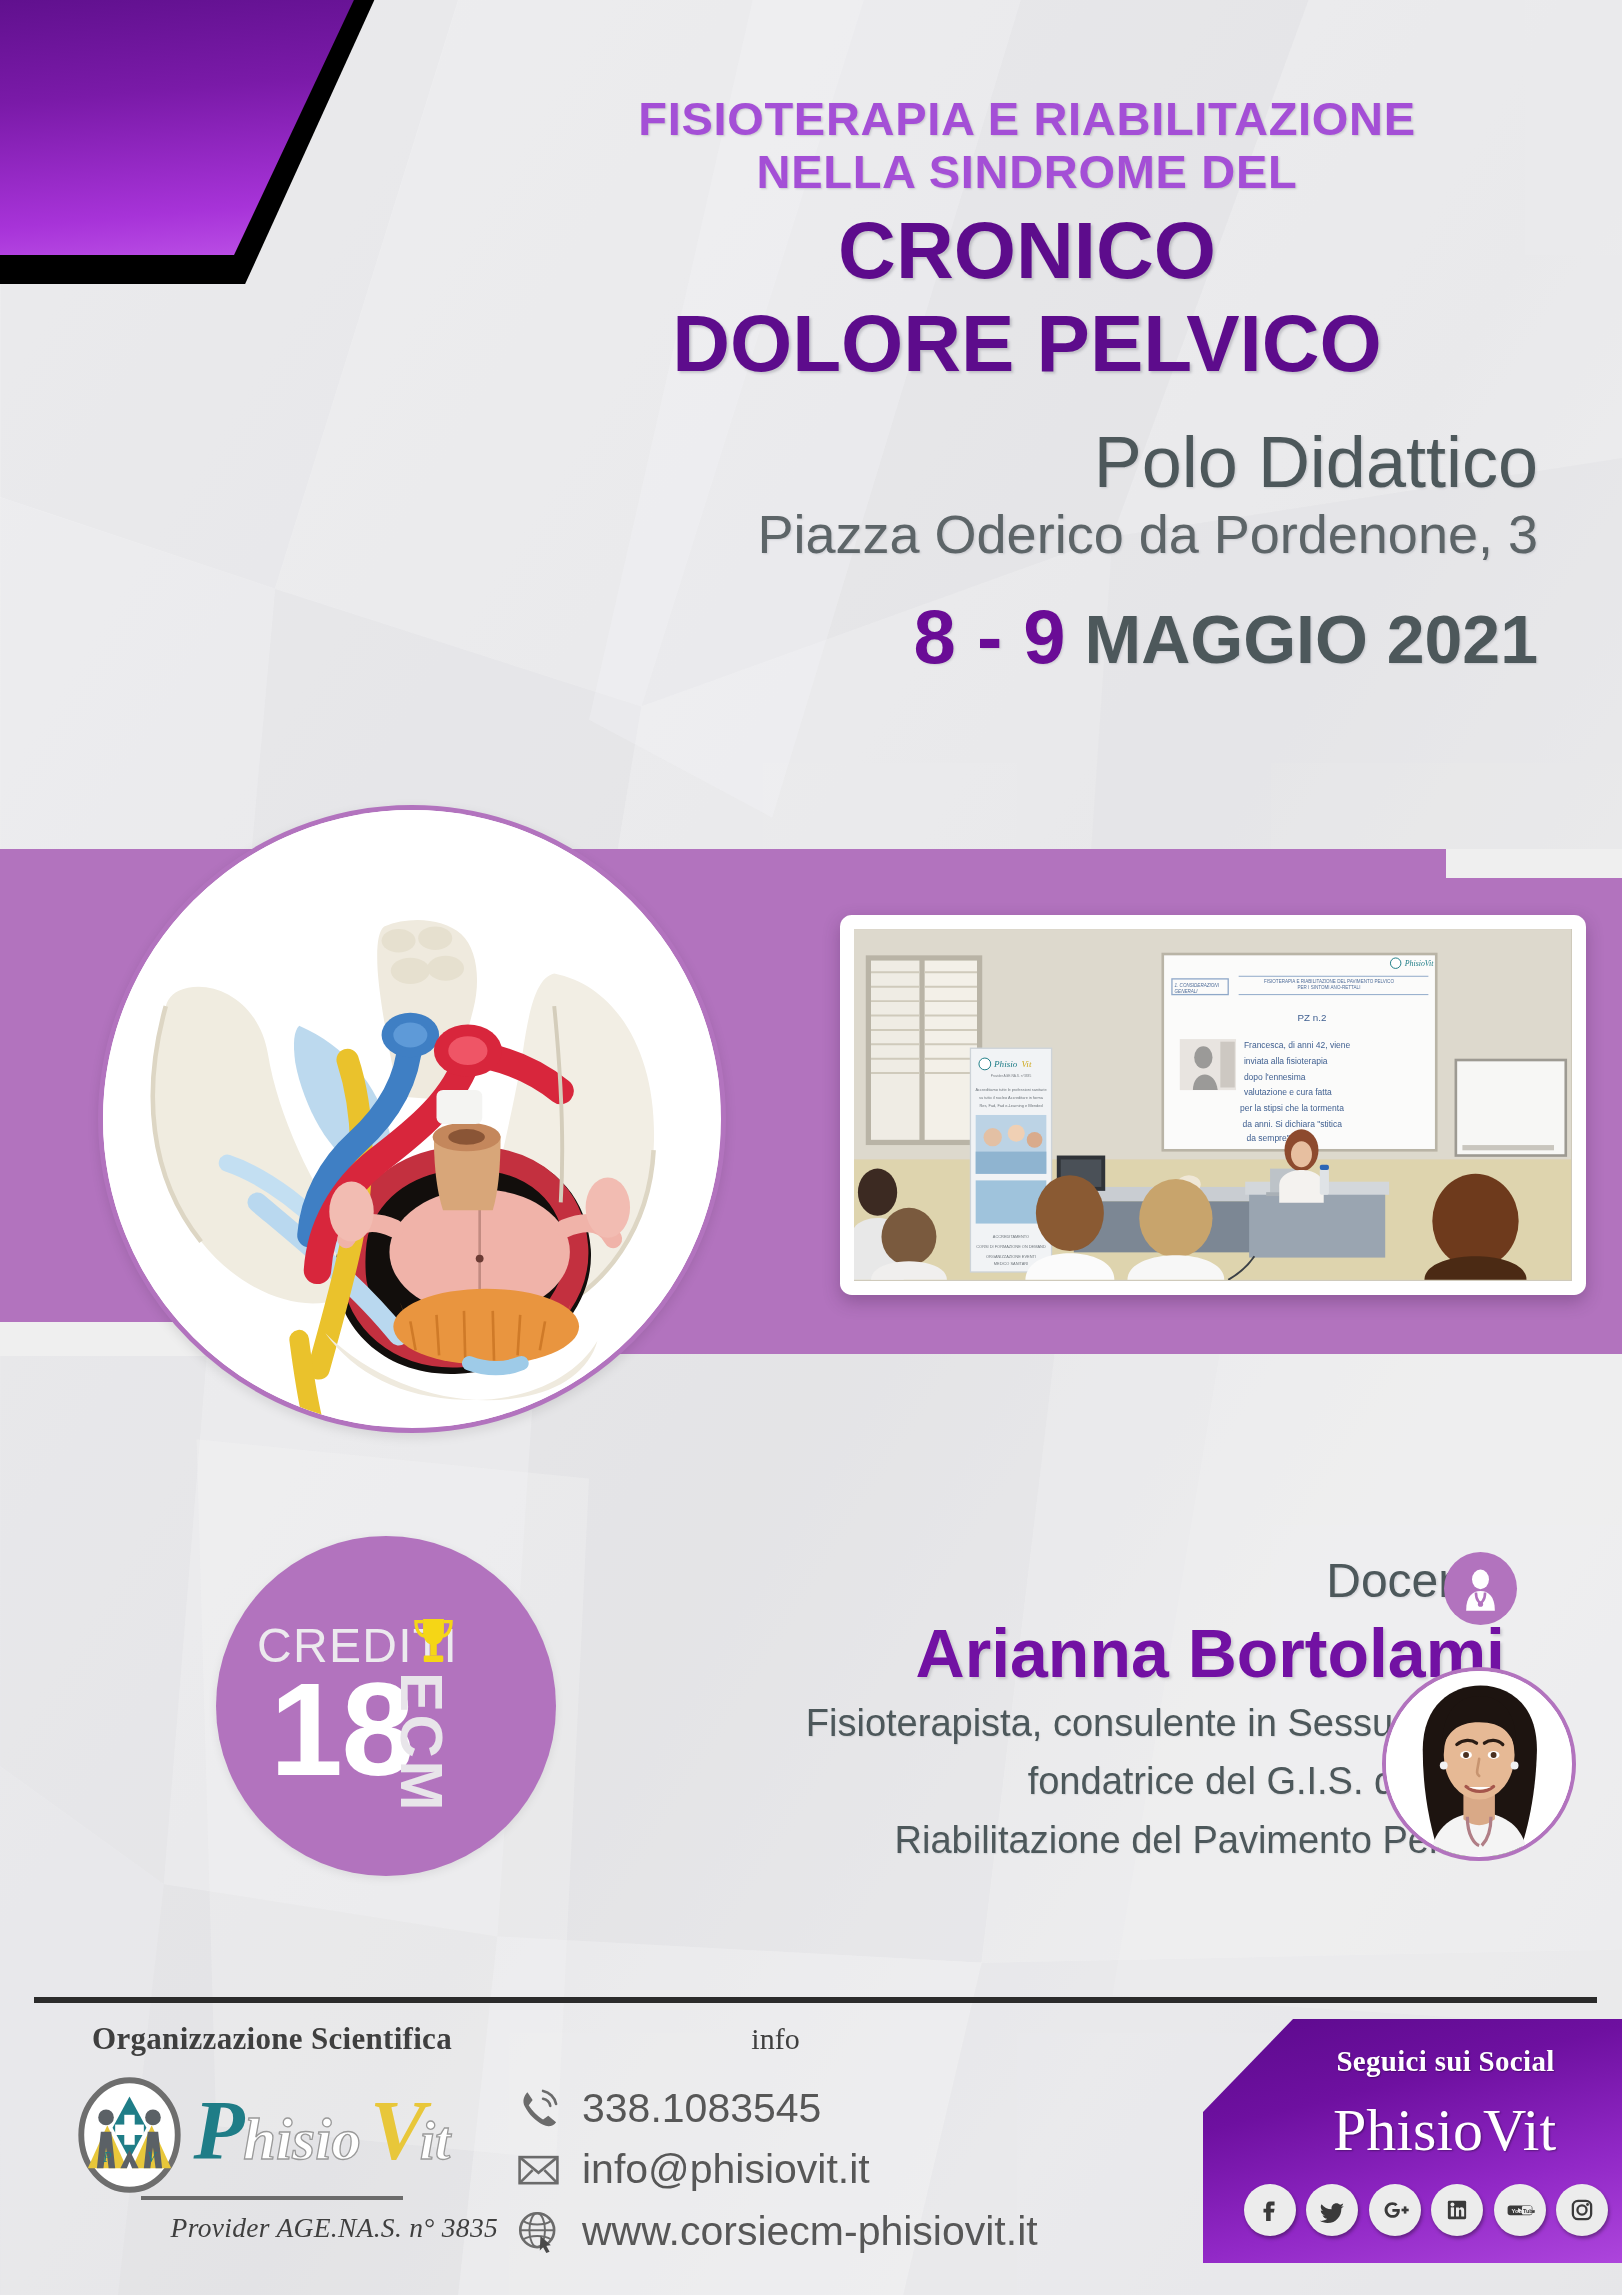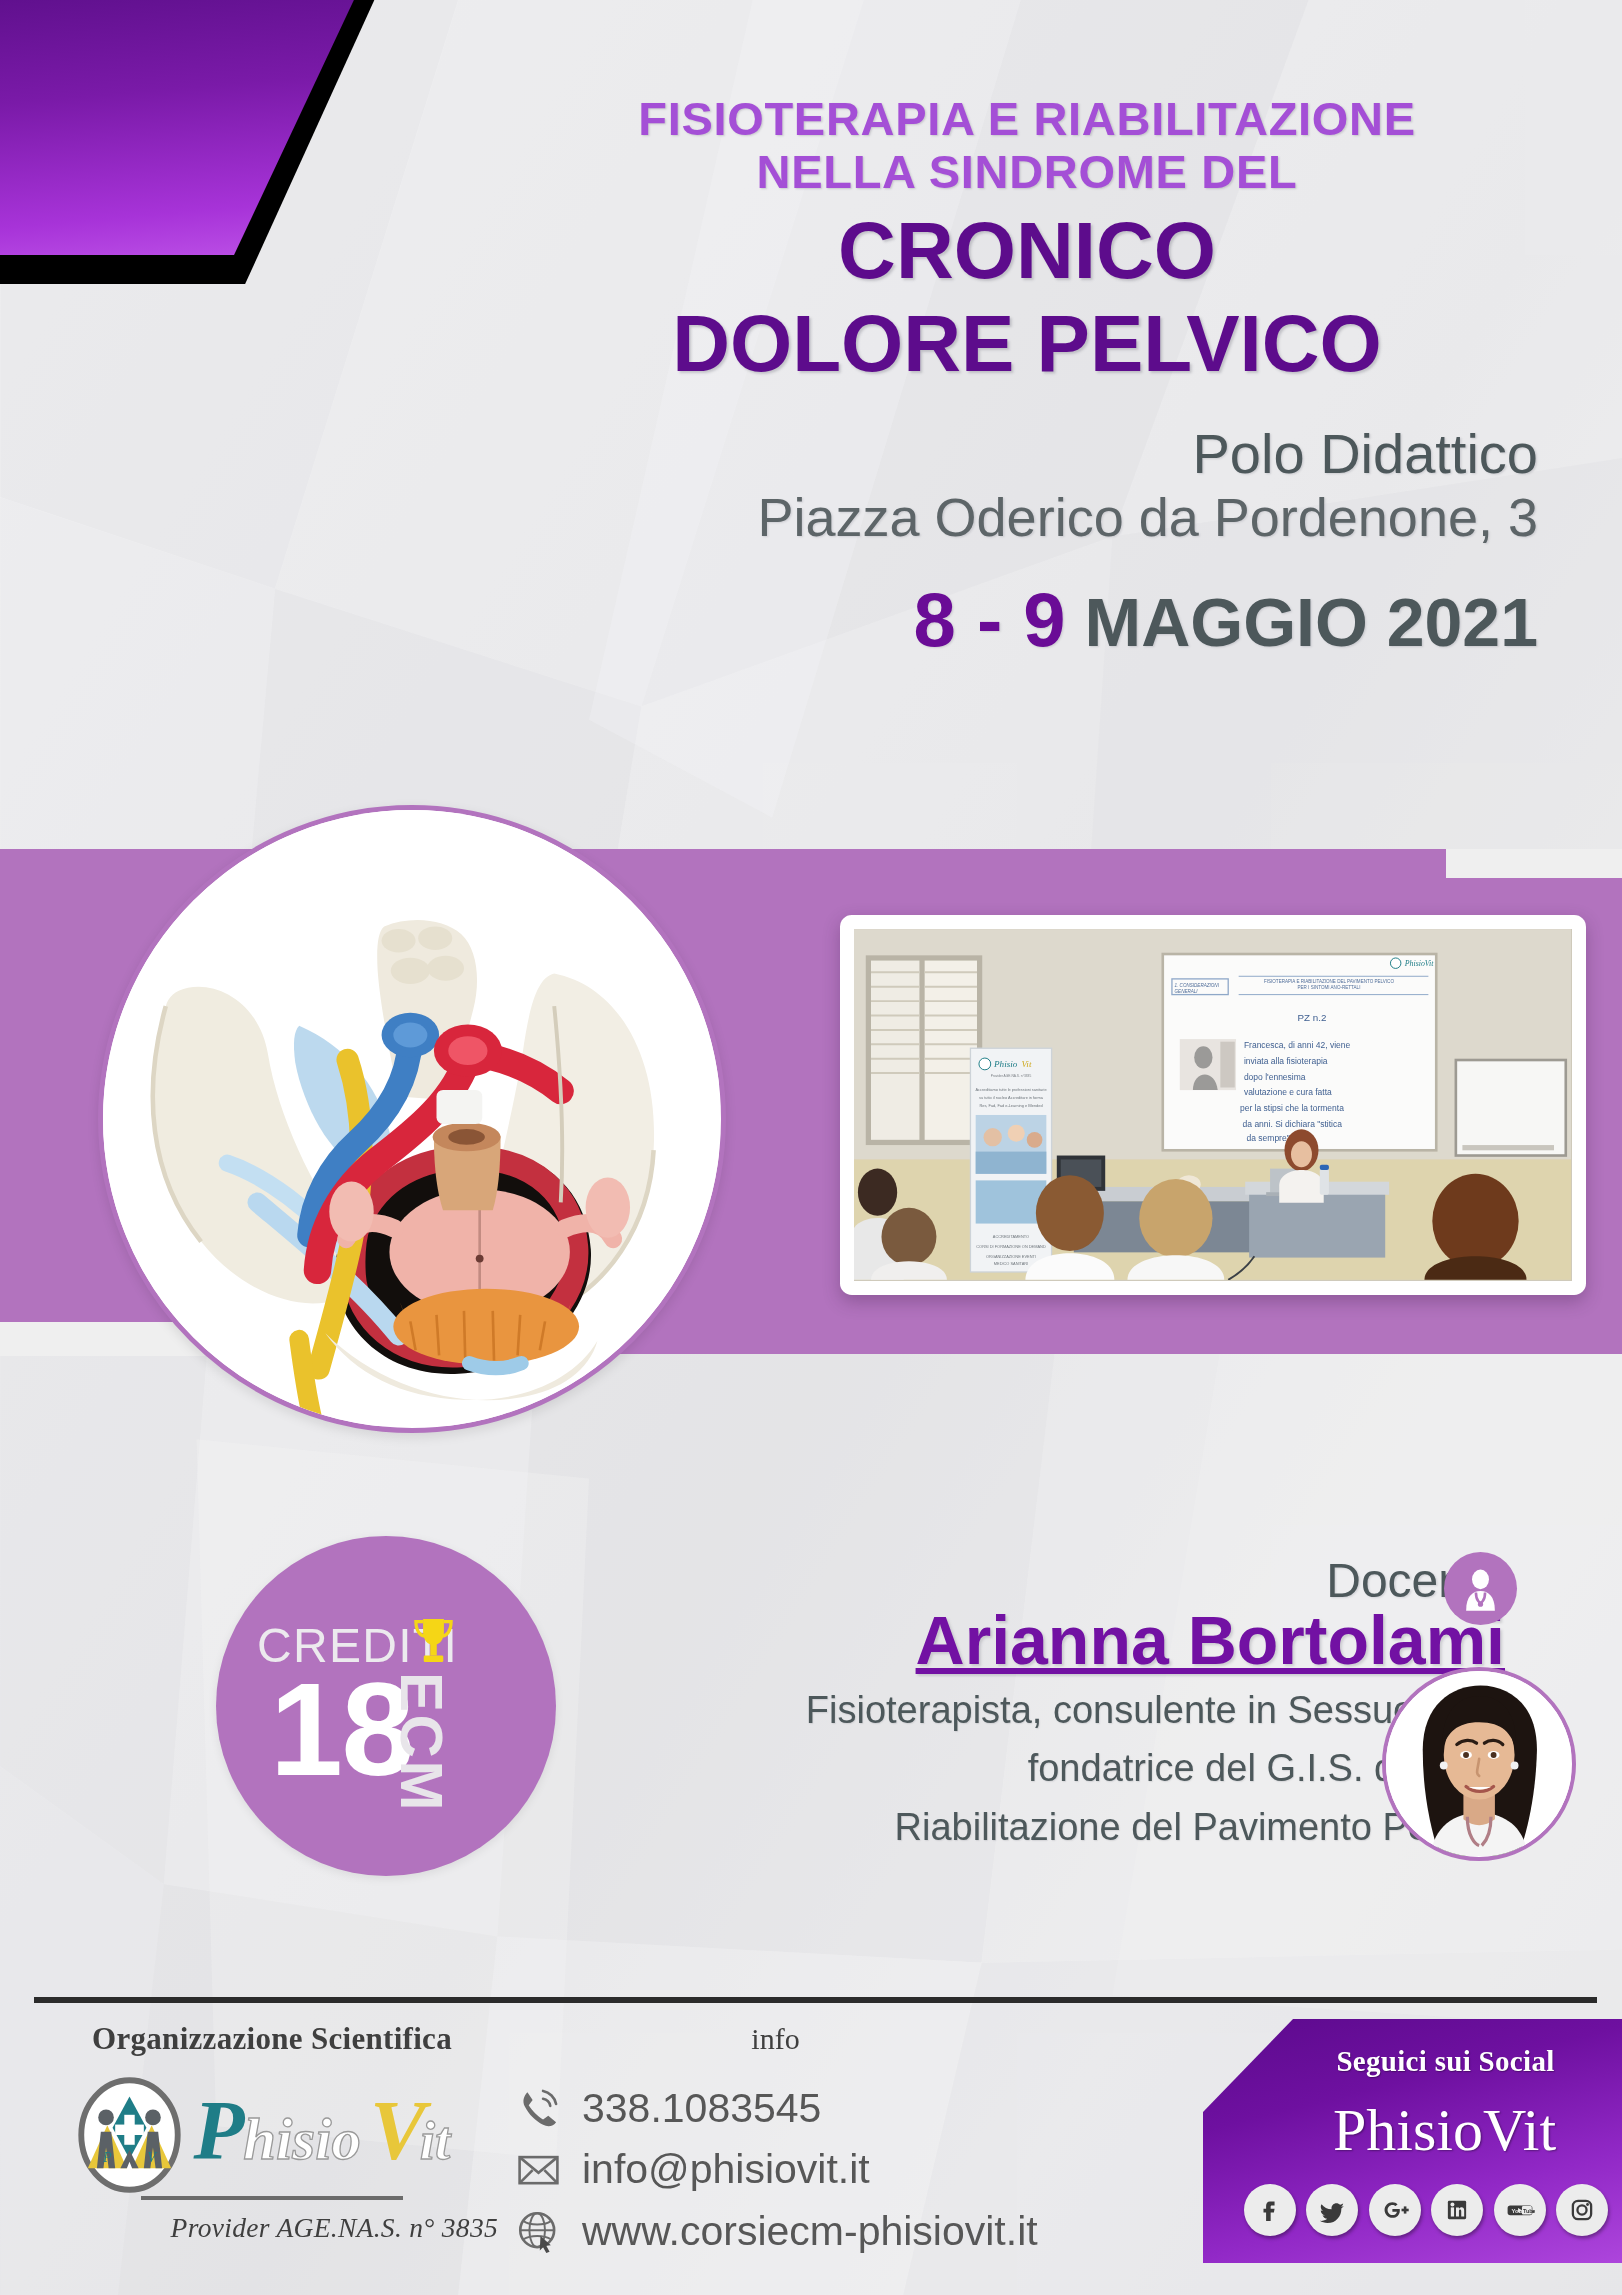--- a/index.html
+++ b/index.html
@@ -70,21 +70,21 @@
   .loc-city-row{
     display:flex; align-items:center; justify-content:flex-end; gap:22px;
   }
   .house-icon{ width:98px; height:85px; flex:0 0 auto; }
   .loc-city{
     font-weight:700; font-size:98px; line-height:1;
     color:#6a0c96; letter-spacing:0.7px;
     text-shadow:2px 2px 2.6px rgba(120,120,130,.3);
   }
   .loc-venue{
-    font-weight:400; font-size:56px; line-height:1.1;
+    font-weight:400; font-size:72px; line-height:1.1;
     color:#4d585b; margin-top:3.9px;
     text-shadow:1.3px 1.3px 2px rgba(120,120,130,.25);
   }
   .loc-addr{
     font-weight:400; font-size:54px; line-height:1.15;
     color:#5d6568; margin-top:1.3px;
     text-shadow:1.3px 1.3px 2px rgba(120,120,130,.22);
   }
   .loc-date{
     margin-top:34px;
@@ -165,23 +165,23 @@
   
   .docente{
     position:absolute; left:707px; top:1557px; width:798px;
     text-align:right;
   }
   .doc-label{
     font-weight:400; font-size:48px; line-height:1; color:#4d585b;
     text-shadow:1.3px 1.3px 2px rgba(120,120,130,.22);
   }
   .doc-name{
+    margin-top:13px;
     font-weight:700; font-size:68px; line-height:1.05; color:#7211a3;
     text-shadow:2px 2px 2.6px rgba(120,120,130,.28);
-    text-decoration:underline;
   }
   .doc-bio{
     margin-top:9.2px;
     font-weight:400; font-size:38px; line-height:1.30; color:#4d585b;
     text-shadow:0.7px 1.3px 1.3px rgba(120,120,130,.20);
   }
   .teacher-badge{
     position:absolute; left:1444px; top:1552px;
     width:73px; height:73px; border-radius:50%;
     background:#b273be;

